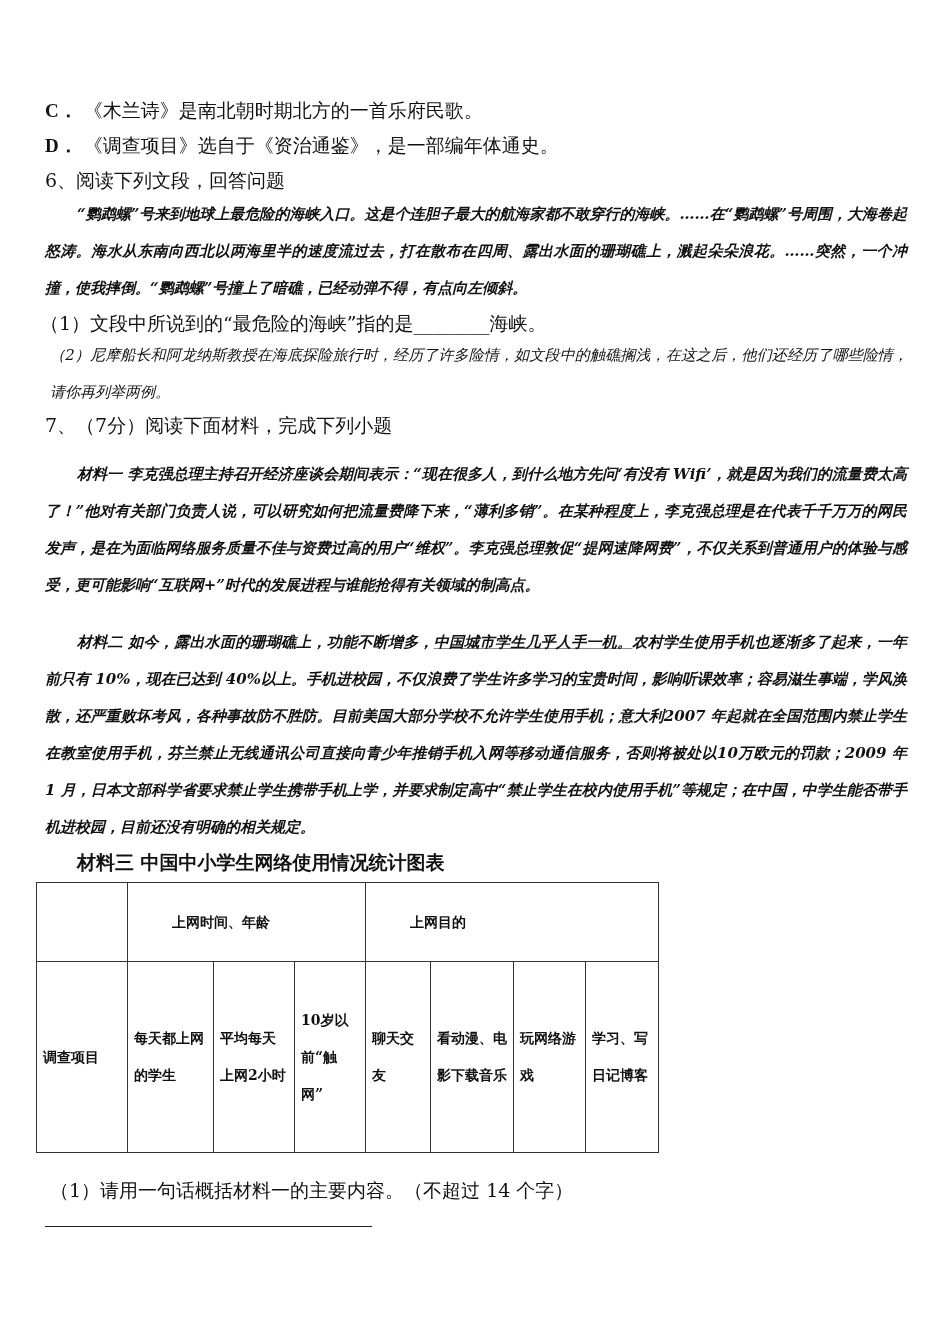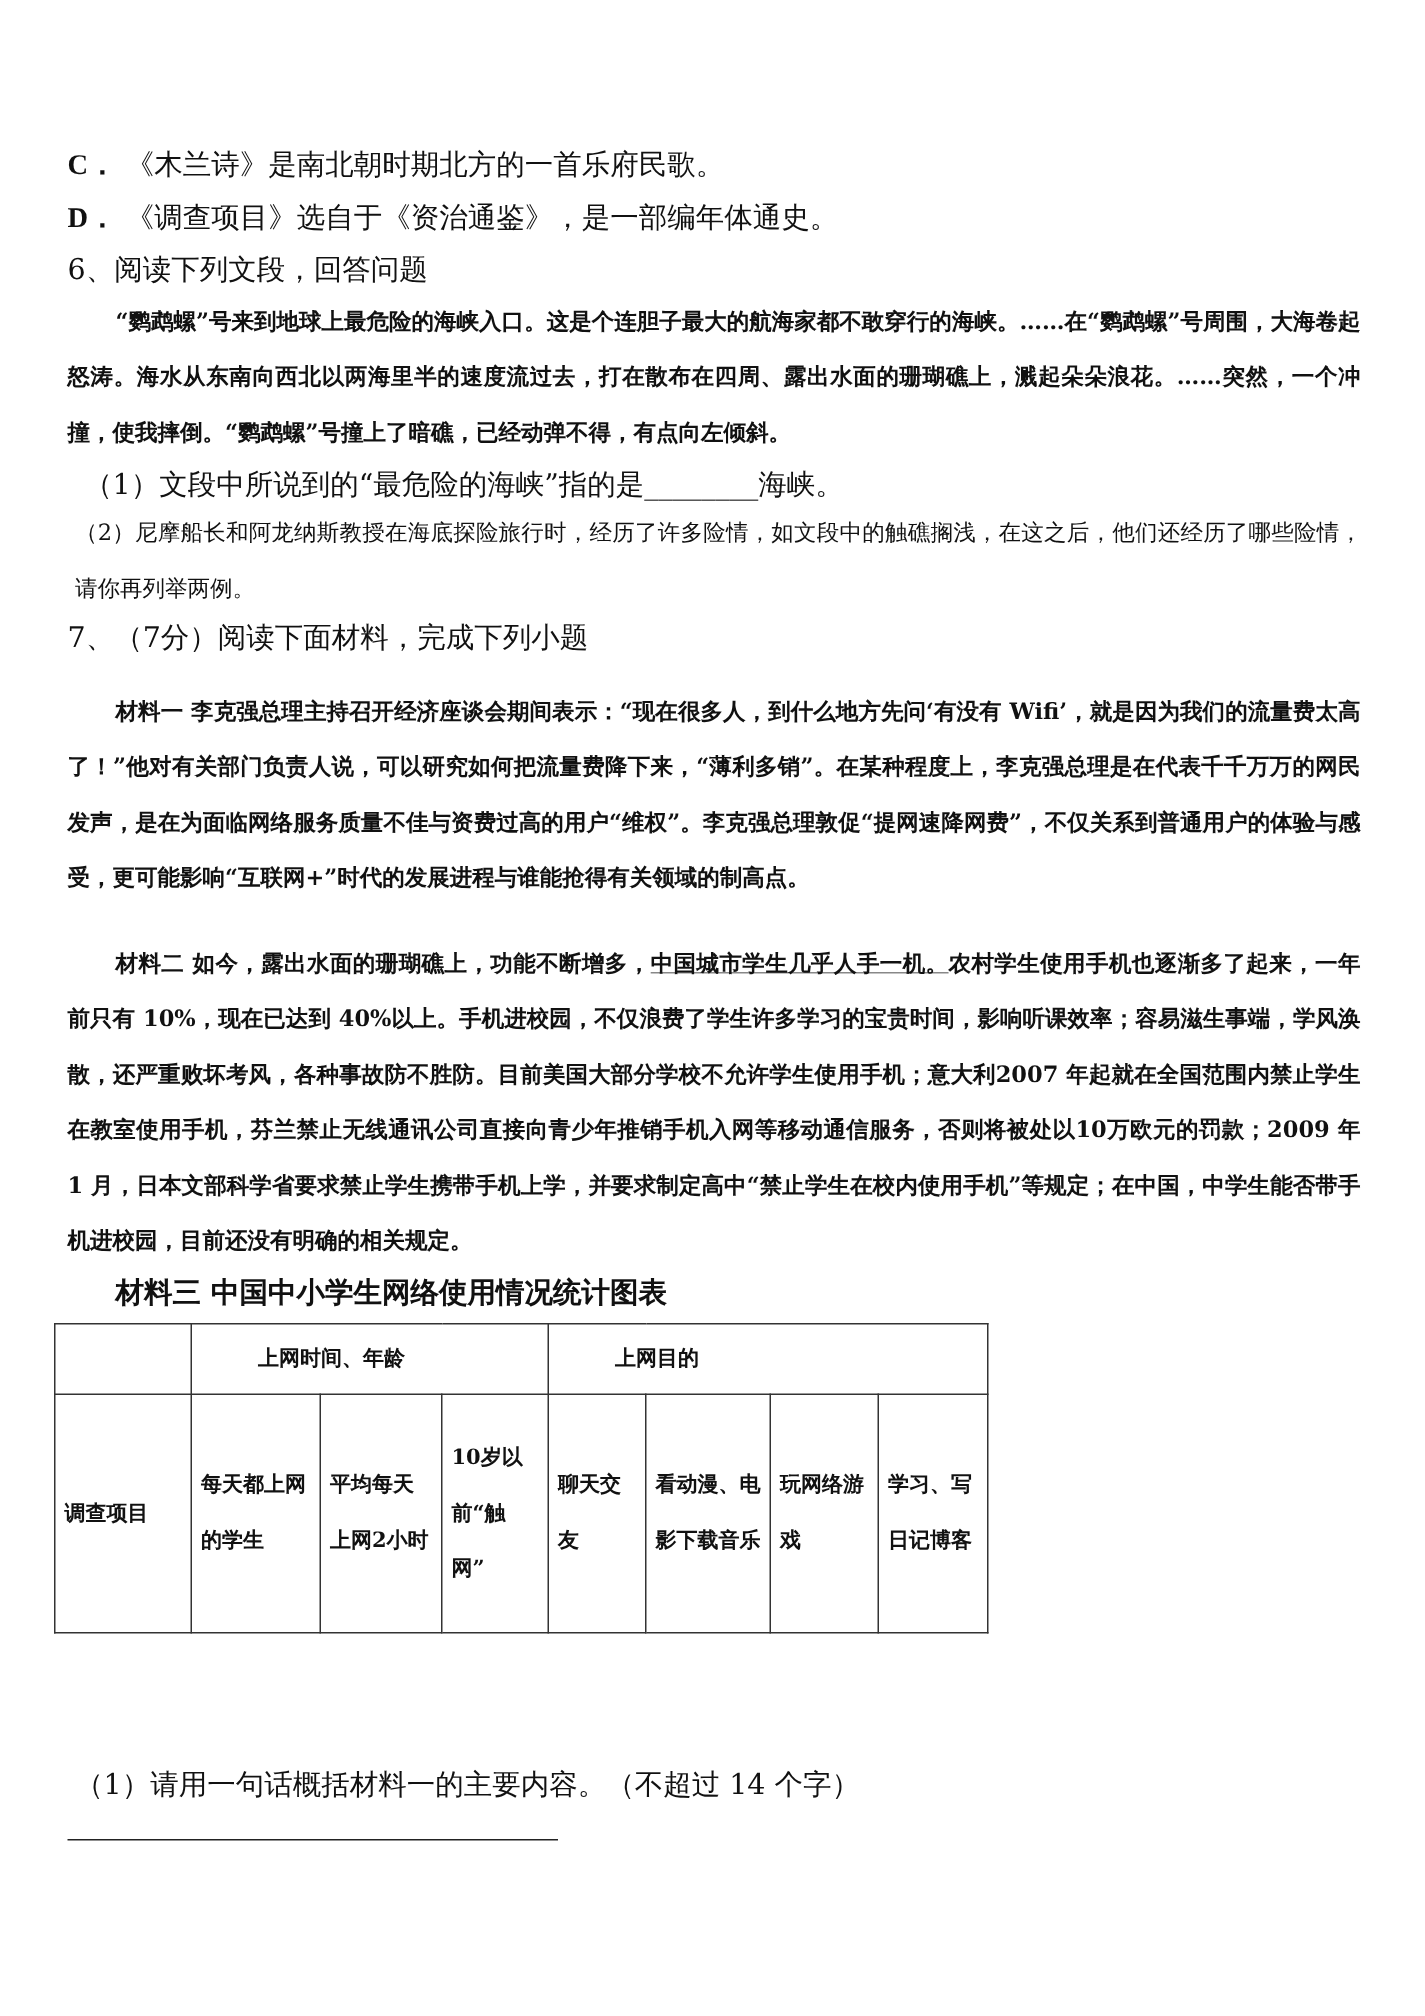--- a/index.html
+++ b/index.html
@@ -1,47 +1,47 @@
 <!DOCTYPE html>
 <html><head>
 <meta charset="utf-8">
 <style>
   html, body { margin: 0; padding: 0; background: #ffffff; }
   body { width: 950px; height: 1344px; position: relative; overflow: hidden;
          font-family: "DejaVu Serif", "Liberation Serif", serif; color: #111; }
   .line { position: absolute; left: 45px; font-size: 19px; line-height: 20px; white-space: nowrap; }
   .opt-letter { font-weight: bold; font-family: "Liberation Serif", serif; }
   .para { position: absolute; left: 45px; width: 862px; font-size: 15px; line-height: 37px;
-          text-indent: 32px; text-align: justify; }
+          text-indent: 32px; text-align: justify; font-style: italic; }
   .bold { font-weight: bold; }
   .underline { text-decoration: underline; text-decoration-color: #888; }
   table.stats { position: absolute; left: 36px; top: 882px; border-collapse: collapse;
                 font-size: 14px; font-weight: bold; }
-  table.stats td { border: 1.5px solid #333; vertical-align: middle; padding: 0 6px; line-height: 37px; }
+  table.stats td { border: 1.5px solid #333; vertical-align: middle; padding: 16px 6px; line-height: 37px; }
   .hdr td { height: 46px; }
   .r2 td { height: 158px; }
   .r3 td { height: 84px; }
   .blank-line { position: absolute; left: 45px; top: 1226px; width: 327px; border-top: 1px solid #222; }
 </style>
 </head>
 <body>
 
 <div class="line" style="top:100px">
   <span class="opt-letter">C．</span>
   <span>《木兰诗》是南北朝时期北方的一首乐府民歌。</span>
 </div>
 <div class="line" style="top:135px">
   <span class="opt-letter">D．</span>
   <span>《调查项目》选自于《资治通鉴》，是一部编年体通史。</span>
 </div>
 <div class="line" style="top:170px">6、阅读下列文段，回答问题</div>
 
 <div class="para bold" style="top:196px">“鹦鹉螺”号来到地球上最危险的海峡入口。这是个连胆子最大的航海家都不敢穿行的海峡。……在“鹦鹉螺”号周围，大海卷起怒涛。海水从东南向西北以两海里半的速度流过去，打在散布在四周、露出水面的珊瑚礁上，溅起朵朵浪花。……突然，一个冲撞，使我摔倒。“鹦鹉螺”号撞上了暗礁，已经动弹不得，有点向左倾斜。</div>
 
-<div class="line" style="top:313px;left:56px">
+<div class="line" style="top:313px;left:40px">
   <span>（1）文段中所说到的“最危险的海峡”指的是</span><span>________</span><span>海峡。</span>
 </div>
 
 <div class="para" style="top:337px;left:50px;width:858px;text-indent:0">（2）尼摩船长和阿龙纳斯教授在海底探险旅行时，经历了许多险情，如文段中的触礁搁浅，在这之后，他们还经历了哪些险情，请你再列举两例。</div>
 
 <div class="line" style="top:415px">7、（7分）阅读下面材料，完成下列小题</div>
 
 <div class="para bold" style="top:456px">材料一 李克强总理主持召开经济座谈会期间表示：“现在很多人，到什么地方先问‘有没有 Wifi’，就是因为我们的流量费太高了！”他对有关部门负责人说，可以研究如何把流量费降下来，“薄利多销”。在某种程度上，李克强总理是在代表千千万万的网民发声，是在为面临网络服务质量不佳与资费过高的用户“维权”。李克强总理敦促“提网速降网费”，不仅关系到普通用户的体验与感受，更可能影响“互联网+”时代的发展进程与谁能抢得有关领域的制高点。</div>
 
 <div class="para bold" style="top:624px">

